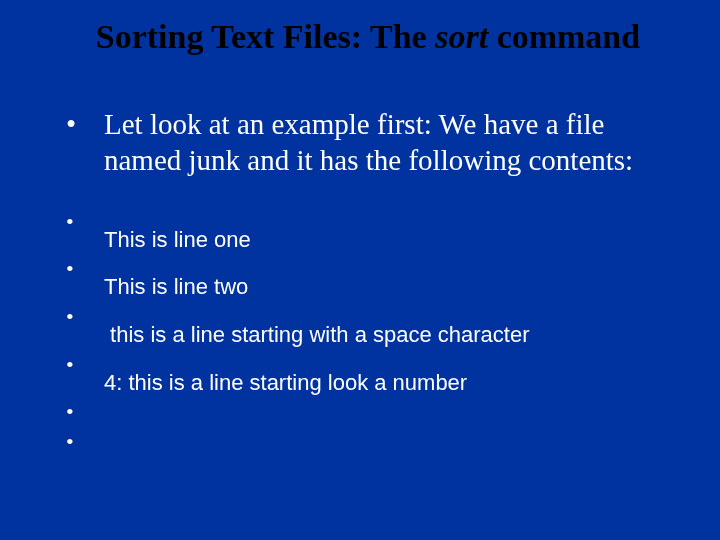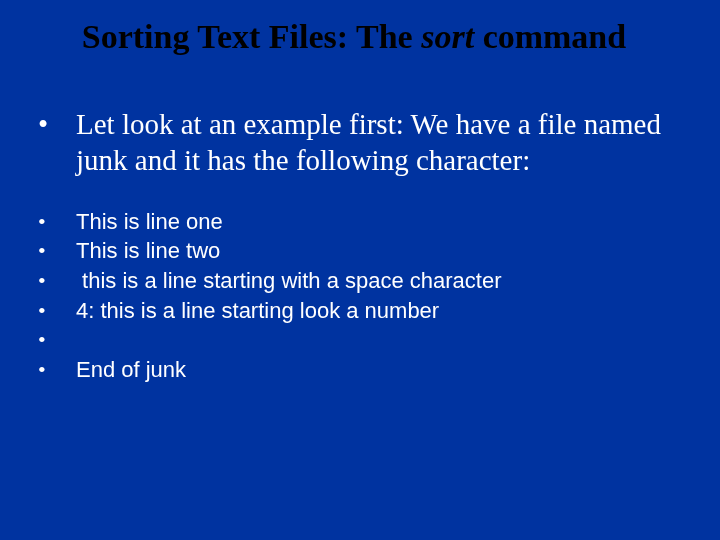--- a/index.html
+++ b/index.html
@@ -9,21 +9,21 @@
     height: 540px;
     background: #0033a0;
     font-family: "Times New Roman", Times, serif;
     color: #ffffff;
     overflow: hidden;
   }
   .slide {
     box-sizing: border-box;
     width: 720px;
     height: 540px;
-    padding: 18px 40px 40px 28px;
+    padding: 18px 40px 40px 56px;
   }
   .title {
     color: #000000;
     font-size: 34px;
     font-weight: bold;
     text-align: center;
     margin: 0 auto 50px auto;
     padding-left: 20px;
     padding-right: 20px;
   }
@@ -50,34 +50,35 @@
   }
   .sub-list li {
     display: flex;
   }
   .sub-list .dot {
     font-family: "Times New Roman", Times, serif;
     min-width: 38px;
   }
   .sub-list .txt {
     white-space: pre;
+    margin-top: 18px;
   }
 </style>
 </head>
 <body>
 
 <div class="slide">
 
   <div class="title">
     <span>Sorting Text Files: The </span><span class="italic">sort</span><span> command</span>
   </div>
 
   <div class="main-bullet">
     <span class="dot">•</span>
-    <span>Let look at an example first: We have a file named junk and it has the following character:</span>
+    <span>Let look at an example first: We have a file named junk and it has the following contents:</span>
   </div>
 
   <ul class="sub-list">
     <li>
       <span class="dot">•</span>
       <span class="txt">This is line one</span>
     </li>
     <li>
       <span class="dot">•</span>
       <span class="txt">This is line two</span>
@@ -88,17 +89,16 @@
     </li>
     <li>
       <span class="dot">•</span>
       <span class="txt">4: this is a line starting look a number</span>
     </li>
     <li>
       <span class="dot">•</span>
     </li>
     <li>
       <span class="dot">•</span>
-      <span class="txt">End of junk</span>
     </li>
   </ul>
 
 </div>
 
 </body></html>

